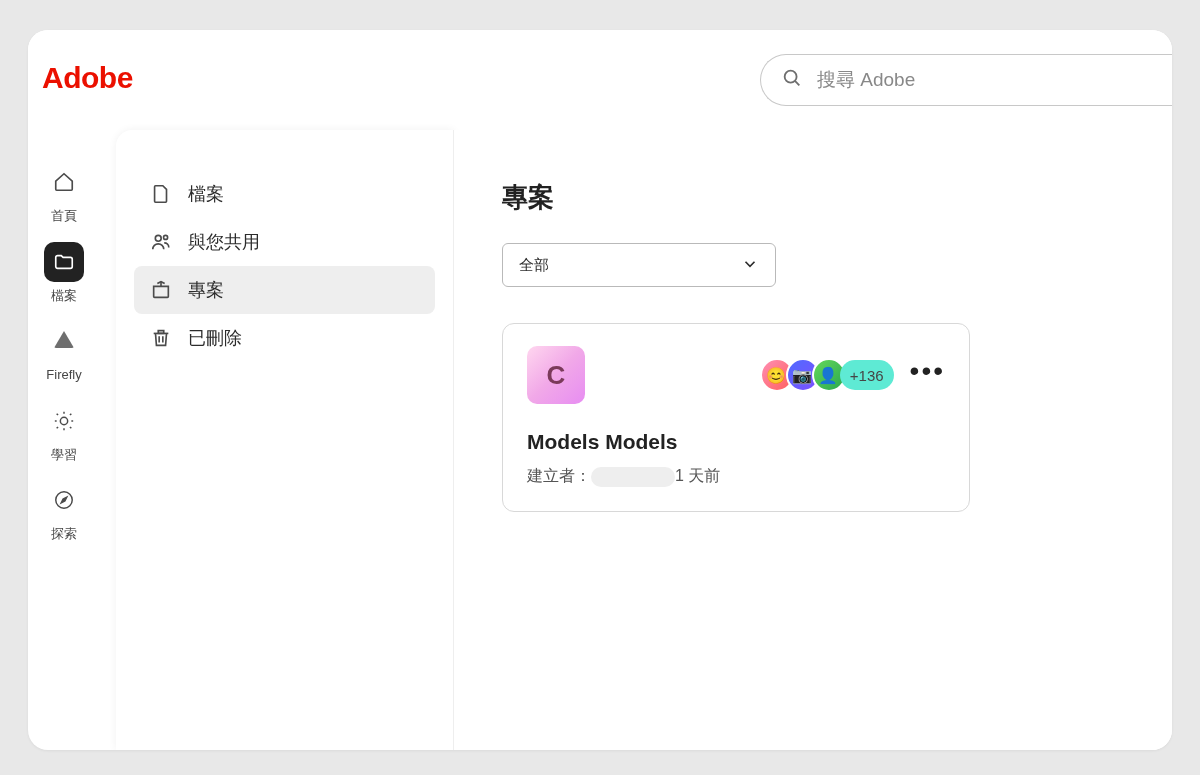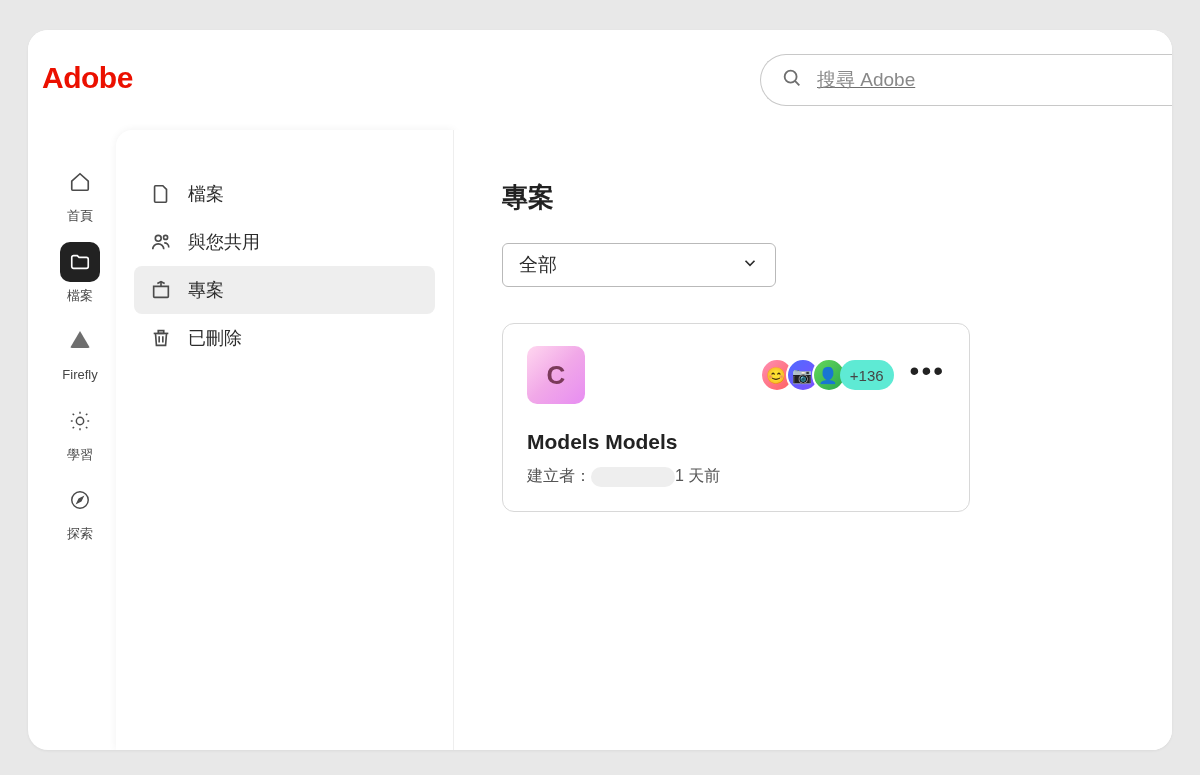--- a/index.html
+++ b/index.html
@@ -70,33 +70,32 @@
     color: #6e6e6e;
   }
   .search-input {
     border: none;
     outline: none;
     font-size: 19px;
     color: #6e6e6e;
     margin-left: 14px;
     background: transparent;
     flex: 1;
-    text-decoration: underline;
   }
   .search-input::placeholder { color: #888; }
 
   
   .rail {
     position: absolute;
     top: 132px;
     left: 0;
     width: 88px;
     display: flex;
     flex-direction: column;
-    align-items: flex-end;
+    align-items: flex-start;
     gap: 18px;
   }
   .rail-item {
     display: flex;
     flex-direction: column;
     align-items: center;
     gap: 6px;
     cursor: pointer;
     width: 72px;
   }
@@ -189,21 +188,21 @@
   .filter-select {
     width: 274px;
     height: 44px;
     border: 1px solid #b9b9b9;
     border-radius: 6px;
     display:flex;
     align-items:center;
     justify-content:space-between;
     padding: 0 16px;
     cursor:pointer;
-    font-size:19px;
+    font-size:15px;
     color:#2c2c2c;
     margin-bottom: 36px;
   }
   .chevron-down { width:18px;height:18px;color:#2c2c2c; }
 
   .project-card {
     width: 468px;
     border: 1px solid #d8d8d8;
     border-radius: 12px;
     padding: 22px 24px 24px 24px;

